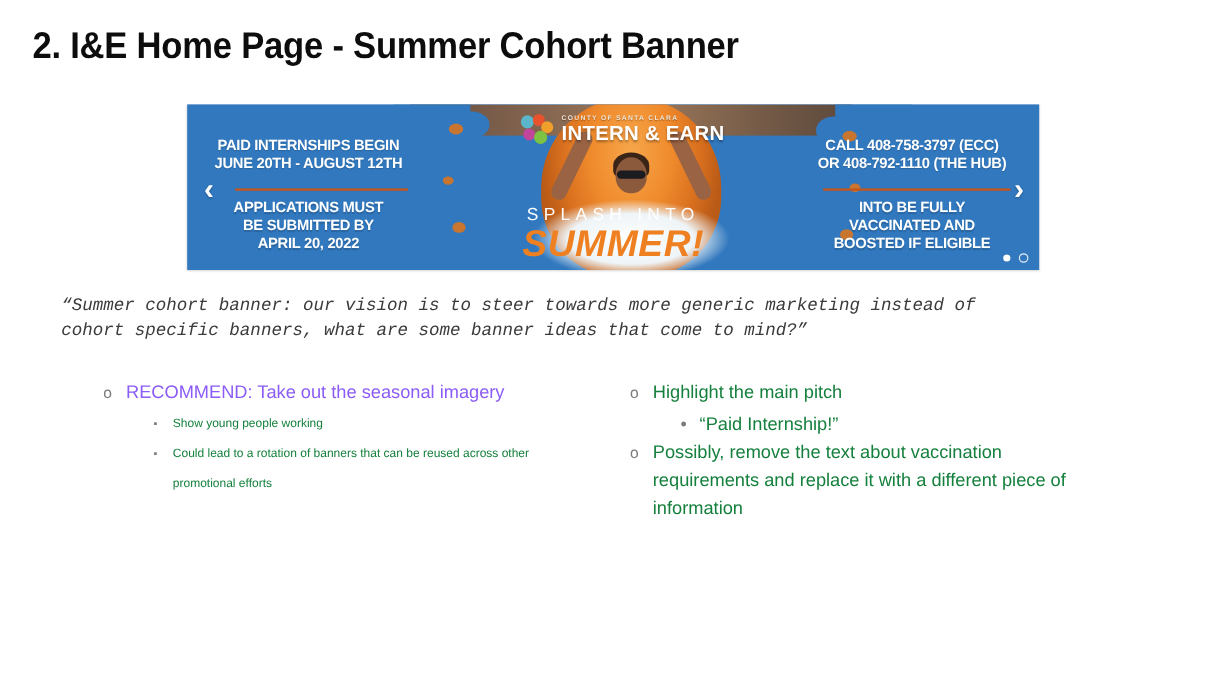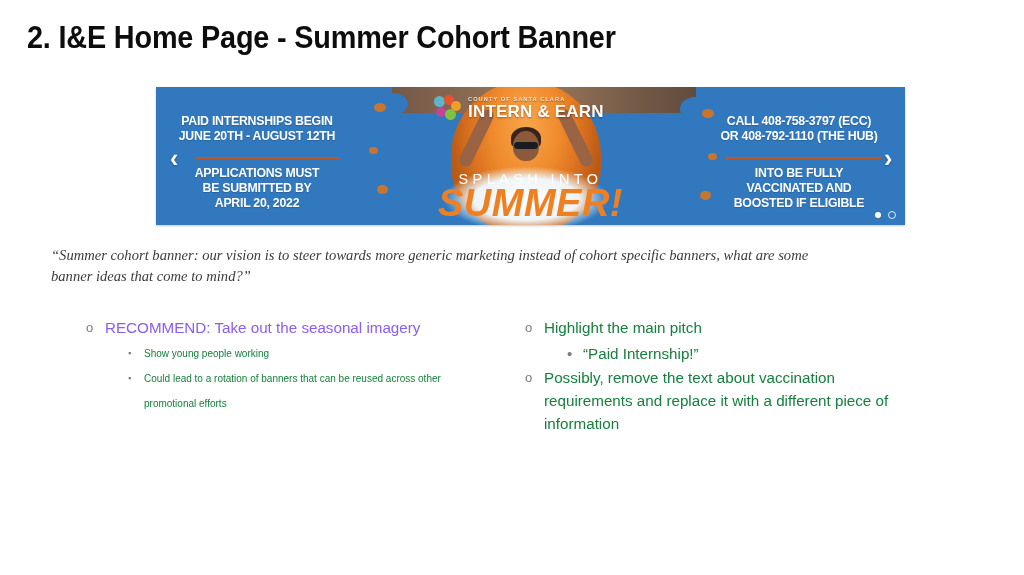--- a/index.html
+++ b/index.html
@@ -34,21 +34,20 @@
   
   #banner {
     position: absolute;
     left: 156px;
     top: 87px;
     width: 710px;
     height: 138px;
     background: #3178be;
     overflow: hidden;
     box-shadow: 0 1px 2px rgba(0,0,0,0.22);
-    padding-left: 39px;
   }
 
   
   .photo {
     position: absolute;
     left: 186px;
     top: 0;
     width: 368px;
     height: 138px;
     overflow: hidden;
@@ -263,41 +262,41 @@
     letter-spacing: 4.4px;
     font-weight: 500;
     color: #ffffff;
     font-family: "Liberation Sans", sans-serif;
   }
   #banner-summer {
     position: absolute;
     left: 0; right: 0;
     top: 100px;
     text-align: center;
-    font-size: 38px;
+    font-size: 31px;
     line-height: 32px;
     letter-spacing: 0.5px;
     font-weight: bold;
     font-style: italic;
     color: #ef8022;
     font-family: "Liberation Sans", sans-serif;
   }
 
   .dots { position: absolute; right: 9px; bottom: 6px; display: flex; gap: 7px; align-items: center; }
   .dot { width: 6px; height: 6px; border-radius: 50%; }
   .dot.filled { background: #ffffff; }
   .dot.hollow { background: transparent; border: 1px solid rgba(255,255,255,0.85); }
 
   
   #quote {
     position: absolute;
     left: 51px;
     top: 245px;
     width: 790px;
-    font-family: Liberation Serif, serif;
+    font-family: Liberation Mono, monospace;
     font-style: italic;
     font-size: 14.6px;
     line-height: 21px;
     color: #3b3b3b;
   }
 
   
   .col { position: absolute; top: 316px; }
   #col-left  { left: 86px;  width: 395px; }
   #col-right { left: 525px; width: 380px; }

